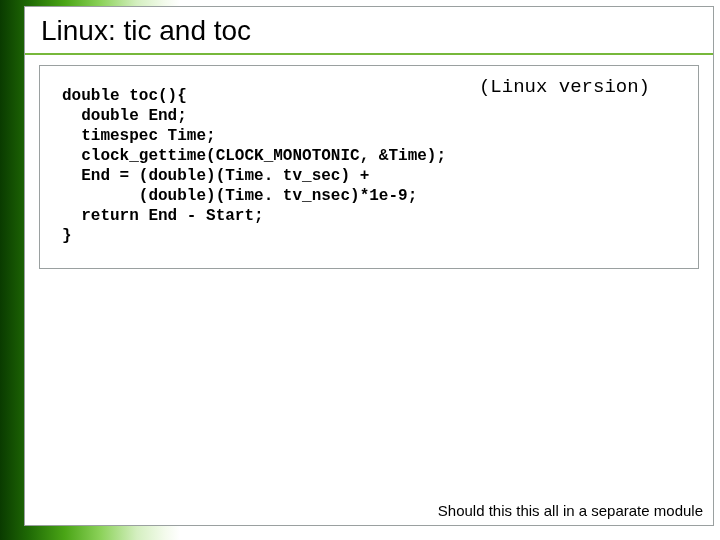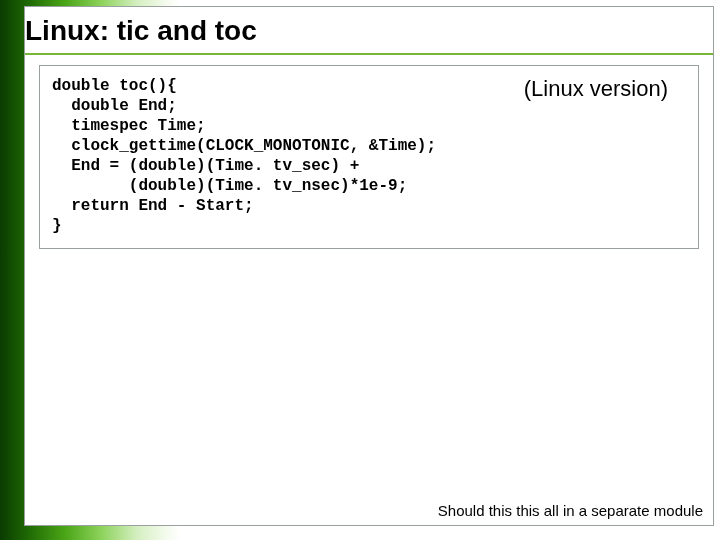--- a/index.html
+++ b/index.html
@@ -19,44 +19,44 @@
     top: 6px;
     right: 6px;
     bottom: 14px;
     background: #ffffff;
     border: 1px solid #9aa0a0;
     box-sizing: border-box;
     padding: 0;
   }
   .title {
     font-size: 28px;
-    font-weight: bold;
+    font-weight: normal;
     color: #000;
-    padding: 8px 8px 6px 0;
+    padding: 8px 8px 6px 16px;
     border-bottom: 2px solid #77b83b;
     text-align: left;
   }
   .code-box {
     margin: 10px 14px 0 14px;
     border: 1px solid #9aa0a0;
     background: #ffffff;
     position: relative;
     padding: 6px 8px 8px 8px;
     box-sizing: border-box;
   }
   .annotation {
     position: absolute;
     top: 10px;
-    right: 30px;
-    font-size: 22px;
+    right: 48px;
+    font-size: 19px;
     color: #000;
-    font-family: Liberation Sans, sans-serif;
+    font-family: Liberation Mono, monospace;
   }
   pre.code {
-    margin: 4px;
+    margin: 14px;
     font-family: "Courier New", Courier, monospace;
     font-size: 16px;
     font-weight: bold;
     color: #000;
     line-height: 1.25;
     white-space: pre;
   }
   .footer-note {
     position: absolute;
     right: 10px;

